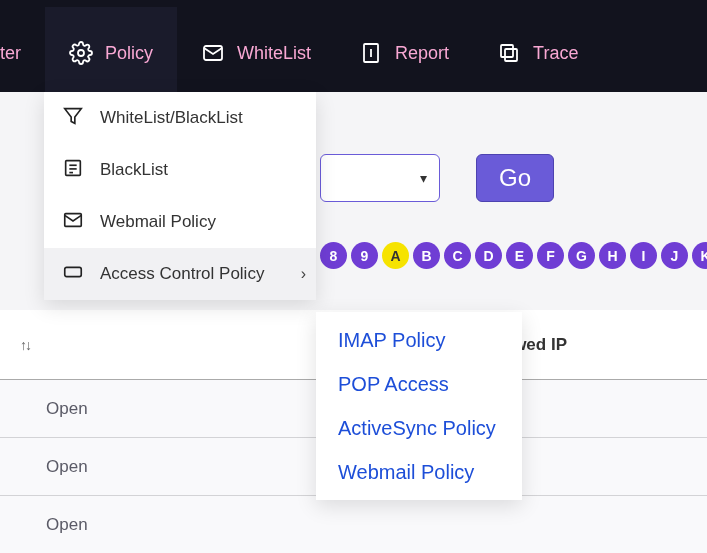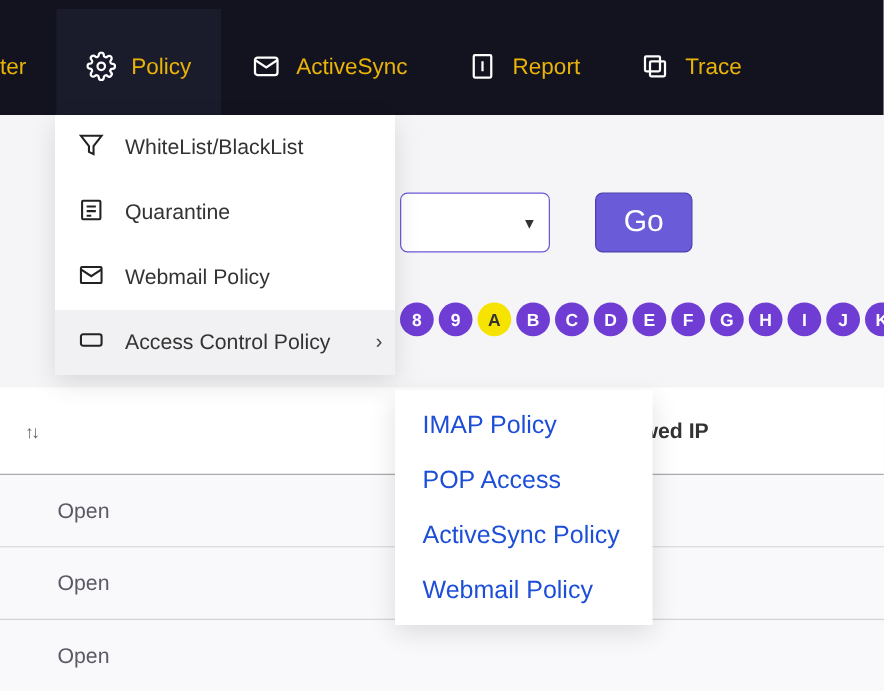--- a/index.html
+++ b/index.html
@@ -19,21 +19,21 @@
     display: flex;
     align-items: center;
     padding-left: 0;
   }
   .topnav-item {
     display: flex;
     align-items: center;
     gap: 12px;
     padding: 0 24px;
     height: 92px;
-    color: #eab308;
+    color: #f9a8d4;
     font-size: 18px;
     cursor: pointer;
     white-space: nowrap;
     margin-top: 14px;
   }
   .topnav-item.first-fragment { padding-left: 0; padding-right: 24px; }
   .topnav-item.active { background: #1a1b2b; }
   .topnav-icon { display:inline-flex; align-items:center; justify-content:center; }
   .topnav-icon svg { width: 24px; height: 24px; stroke: #fff; fill:none; stroke-width:1.8; }
 
@@ -211,21 +211,21 @@
     </span>
     <span>Policy</span>
   </div>
   <div class="topnav-item">
     <span class="topnav-icon">
       <svg viewBox="0 0 24 24">
           <rect x="3" y="5" width="18" height="14" rx="2"></rect>
           <polyline points="3,7 12,13 21,7"></polyline>
         </svg>
     </span>
-    <span>ActiveSync</span>
+    <span>WhiteList</span>
   </div>
   <div class="topnav-item">
     <span class="topnav-icon">
       <svg viewBox="0 0 24 24">
           <rect x="5" y="3" width="14" height="18" rx="1"></rect>
           <line x1="12" y1="8" x2="12" y2="16"></line>
         </svg>
     </span>
     <span>Report</span>
   </div>
@@ -286,21 +286,21 @@
   </div>
   <div class="dd-item">
     <span class="dd-icon">
       <svg viewBox="0 0 24 24">
           <rect x="4" y="4" width="16" height="16" rx="1"></rect>
           <line x1="8" y1="9" x2="16" y2="9"></line>
           <line x1="8" y1="13" x2="16" y2="13"></line>
           <line x1="8" y1="17" x2="12" y2="17"></line>
         </svg>
     </span>
-    <span>Quarantine</span>
+    <span>BlackList</span>
   </div>
   <div class="dd-item">
     <span class="dd-icon">
       <svg viewBox="0 0 24 24">
           <rect x="3" y="5" width="18" height="14" rx="1"></rect>
           <polyline points="3,7 12,13 21,7"></polyline>
         </svg>
     </span>
     <span>Webmail Policy</span>
   </div>

